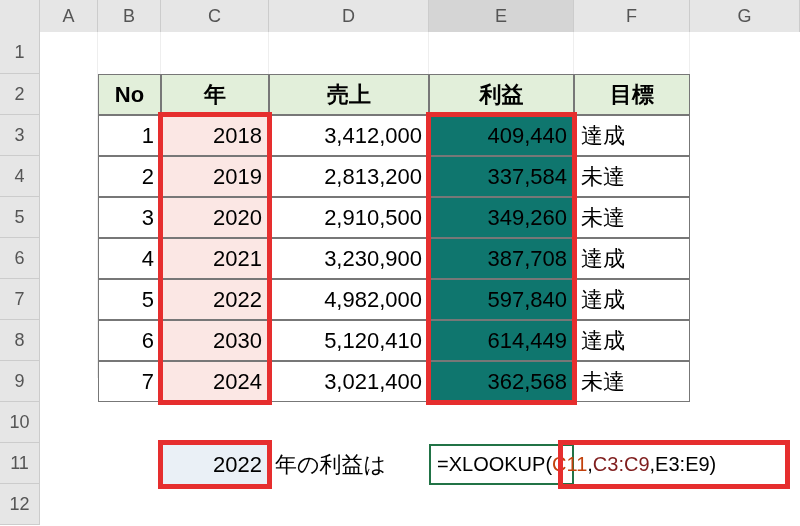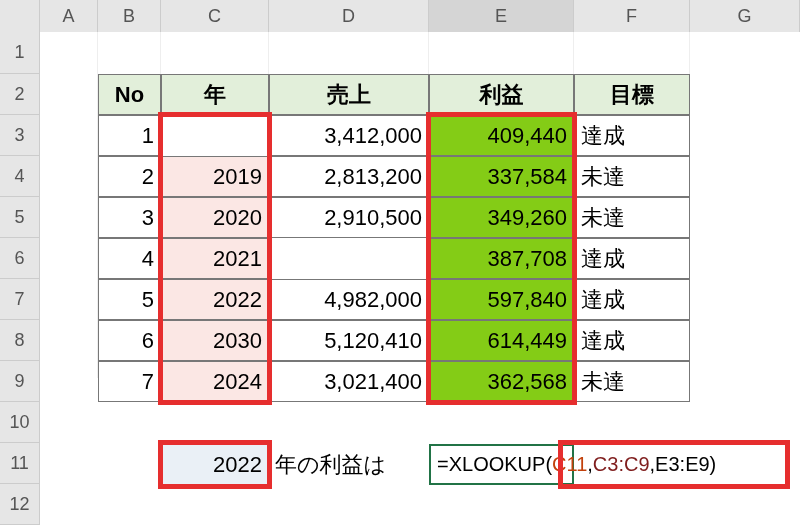--- a/index.html
+++ b/index.html
@@ -23,21 +23,21 @@
 .cD{left:229px;width:160px}
 .cE{left:389px;width:145px}
 .cF{left:534px;width:116px}
 
 .tbl .cell{border:1px solid #777}
 .hdr{background:#e2efda;font-weight:700;justify-content:center}
 .num{justify-content:flex-end}
 .txt{justify-content:flex-start}
 
 .hl-year{background:#fbe7e4}
-.hl-profit{background:#84cc16}
+.hl-profit{background:#0f766e}
 .hl-c11{background:#eaf0f6}
 
 .redbox{position:absolute;border:5px solid #e62e2e;pointer-events:none}
 
 .sel{border:2px solid #217346}
 
 .formula{font-size:20px;white-space:nowrap}
 .f-blue{color:#c2410c}
 .f-red{color:#7f1d1d}
 .f-purple{color:#000000}
@@ -87,20 +87,21 @@
     <div class="row tbl" style="top:42px">
       <div class="cell cB hdr">No</div>
       <div class="cell cC hdr">年</div>
       <div class="cell cD hdr">売上</div>
       <div class="cell cF hdr">目標</div>
       <div class="cell cE hdr">利益</div>
     </div>
 
     <div class="row tbl" style="top:83px">
       <div class="cell cB num">1</div>
+      <div class="cell cC num hl-year">2018</div>
       <div class="cell cD num">3,412,000</div>
       <div class="cell cE num hl-profit">409,440</div>
       <div class="cell cF txt">達成</div>
     </div>
     <div class="row tbl" style="top:124px">
       <div class="cell cB num">2</div>
       <div class="cell cC num hl-year">2019</div>
       <div class="cell cD num">2,813,200</div>
       <div class="cell cE num hl-profit">337,584</div>
       <div class="cell cF txt">未達</div>
@@ -108,20 +109,21 @@
     <div class="row tbl" style="top:165px">
       <div class="cell cB num">3</div>
       <div class="cell cC num hl-year">2020</div>
       <div class="cell cD num">2,910,500</div>
       <div class="cell cE num hl-profit">349,260</div>
       <div class="cell cF txt">未達</div>
     </div>
     <div class="row tbl" style="top:206px">
       <div class="cell cB num">4</div>
       <div class="cell cC num hl-year">2021</div>
+      <div class="cell cD num">3,230,900</div>
       <div class="cell cE num hl-profit">387,708</div>
       <div class="cell cF txt">達成</div>
     </div>
     <div class="row tbl" style="top:247px">
       <div class="cell cB num">5</div>
       <div class="cell cC num hl-year">2022</div>
       <div class="cell cD num">4,982,000</div>
       <div class="cell cE num hl-profit">597,840</div>
       <div class="cell cF txt">達成</div>
     </div>

